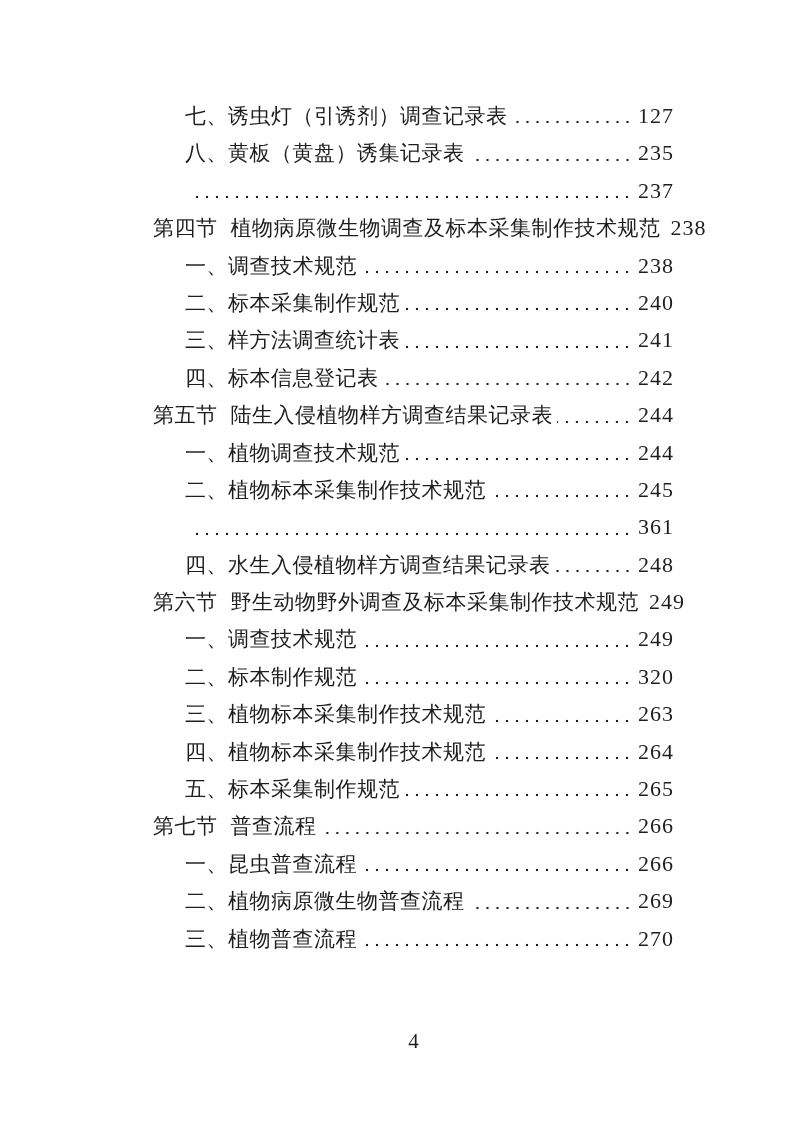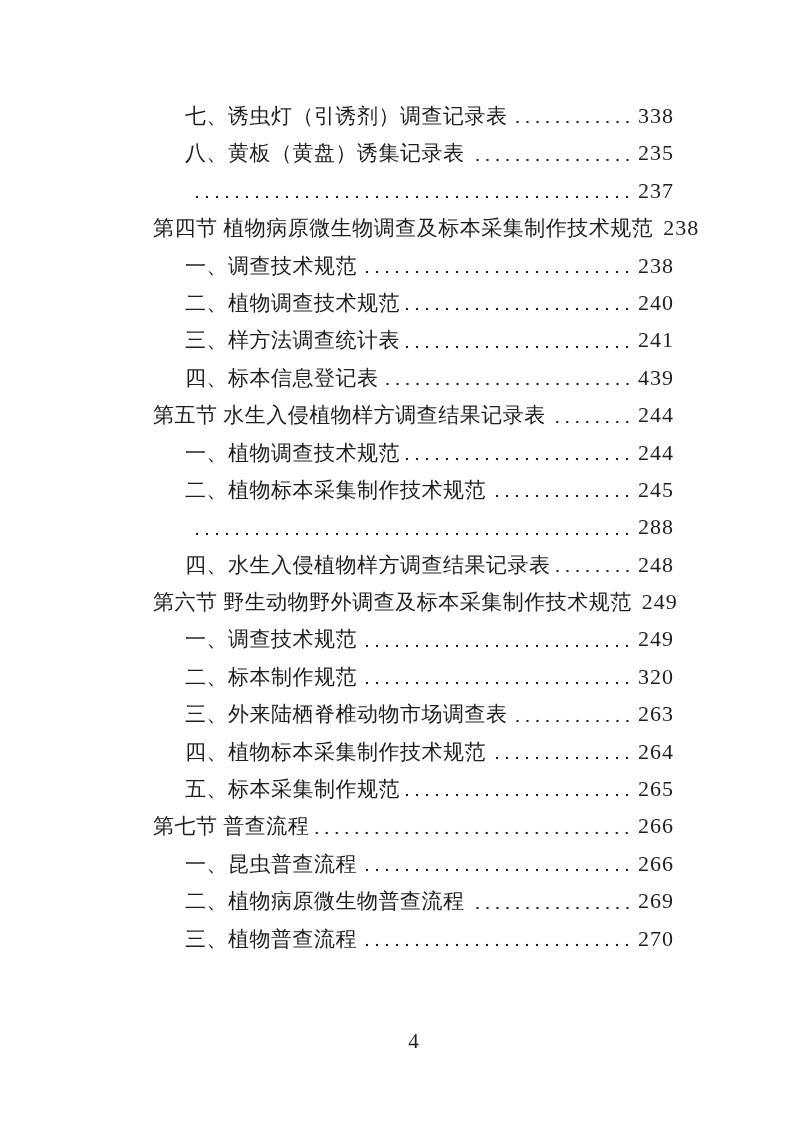--- a/index.html
+++ b/index.html
@@ -37,20 +37,21 @@
     line-height:37.4px;
     font-size:21px;
     white-space:nowrap;
   }
   .toc-row.item{
     padding-left:32px;
   }
   .toc-label{
     flex:0 0 auto;
     letter-spacing:0.5px;
+    font-family:Liberation Mono, monospace;
   }
   .toc-leader{
     flex:1 1 0;
     min-width:0;
     align-self:flex-end;
     height:4px;
     margin:0 6px 10px 4px;
     background-image:radial-gradient(circle,var(--ink) 1.15px,transparent 1.6px);
     background-size:10px 4px;
     background-repeat:repeat-x;
@@ -75,21 +76,21 @@
   }
 </style>
 </head>
 <body>
 
 <div class="page">
   <main class="toc" id="toc-list">
       <div class="toc-row item">
         <span class="toc-label">七、诱虫灯（引诱剂）调查记录表</span>
         <span class="toc-leader"></span>
-        <span class="toc-page">338</span>
+        <span class="toc-page">127</span>
       </div>
       <div class="toc-row item">
         <span class="toc-label">八、黄板（黄盘）诱集记录表</span>
         <span class="toc-leader"></span>
         <span class="toc-page">235</span>
       </div>
       <div class="toc-row item">
         <span class="toc-leader"></span>
         <span class="toc-page">237</span>
       </div>
@@ -97,52 +98,52 @@
         <span class="toc-label">第四节 植物病原微生物调查及标本采集制作技术规范</span>
         <span class="toc-leader"></span>
         <span class="toc-page">238</span>
       </div>
       <div class="toc-row item">
         <span class="toc-label">一、调查技术规范</span>
         <span class="toc-leader"></span>
         <span class="toc-page">238</span>
       </div>
       <div class="toc-row item">
-        <span class="toc-label">二、植物调查技术规范</span>
+        <span class="toc-label">二、标本采集制作规范</span>
         <span class="toc-leader"></span>
         <span class="toc-page">240</span>
       </div>
       <div class="toc-row item">
         <span class="toc-label">三、样方法调查统计表</span>
         <span class="toc-leader"></span>
         <span class="toc-page">241</span>
       </div>
       <div class="toc-row item">
         <span class="toc-label">四、标本信息登记表</span>
         <span class="toc-leader"></span>
-        <span class="toc-page">439</span>
+        <span class="toc-page">242</span>
       </div>
       <div class="toc-row section">
-        <span class="toc-label">第五节 水生入侵植物样方调查结果记录表</span>
+        <span class="toc-label">第五节 陆生入侵植物样方调查结果记录表</span>
         <span class="toc-leader"></span>
         <span class="toc-page">244</span>
       </div>
       <div class="toc-row item">
         <span class="toc-label">一、植物调查技术规范</span>
         <span class="toc-leader"></span>
         <span class="toc-page">244</span>
       </div>
       <div class="toc-row item">
         <span class="toc-label">二、植物标本采集制作技术规范</span>
         <span class="toc-leader"></span>
         <span class="toc-page">245</span>
       </div>
       <div class="toc-row item">
         <span class="toc-leader"></span>
-        <span class="toc-page">288</span>
+        <span class="toc-page">361</span>
       </div>
       <div class="toc-row item">
         <span class="toc-label">四、水生入侵植物样方调查结果记录表</span>
         <span class="toc-leader"></span>
         <span class="toc-page">248</span>
       </div>
       <div class="toc-row section no-dots">
         <span class="toc-label">第六节 野生动物野外调查及标本采集制作技术规范</span>
         <span class="toc-leader"></span>
         <span class="toc-page">249</span>
@@ -151,21 +152,21 @@
         <span class="toc-label">一、调查技术规范</span>
         <span class="toc-leader"></span>
         <span class="toc-page">249</span>
       </div>
       <div class="toc-row item">
         <span class="toc-label">二、标本制作规范</span>
         <span class="toc-leader"></span>
         <span class="toc-page">320</span>
       </div>
       <div class="toc-row item">
-        <span class="toc-label">三、外来陆栖脊椎动物市场调查表</span>
+        <span class="toc-label">三、植物标本采集制作技术规范</span>
         <span class="toc-leader"></span>
         <span class="toc-page">263</span>
       </div>
       <div class="toc-row item">
         <span class="toc-label">四、植物标本采集制作技术规范</span>
         <span class="toc-leader"></span>
         <span class="toc-page">264</span>
       </div>
       <div class="toc-row item">
         <span class="toc-label">五、标本采集制作规范</span>

